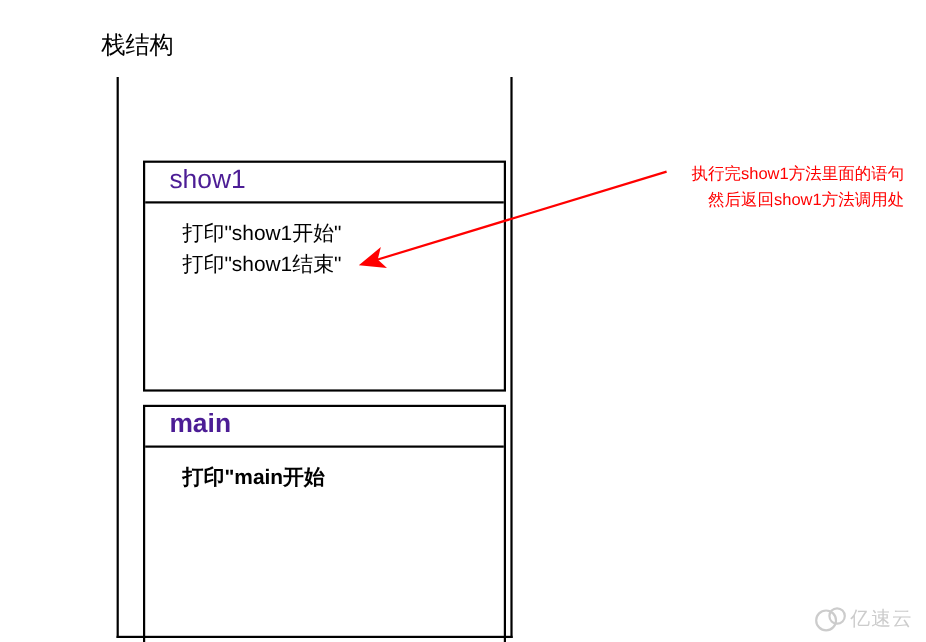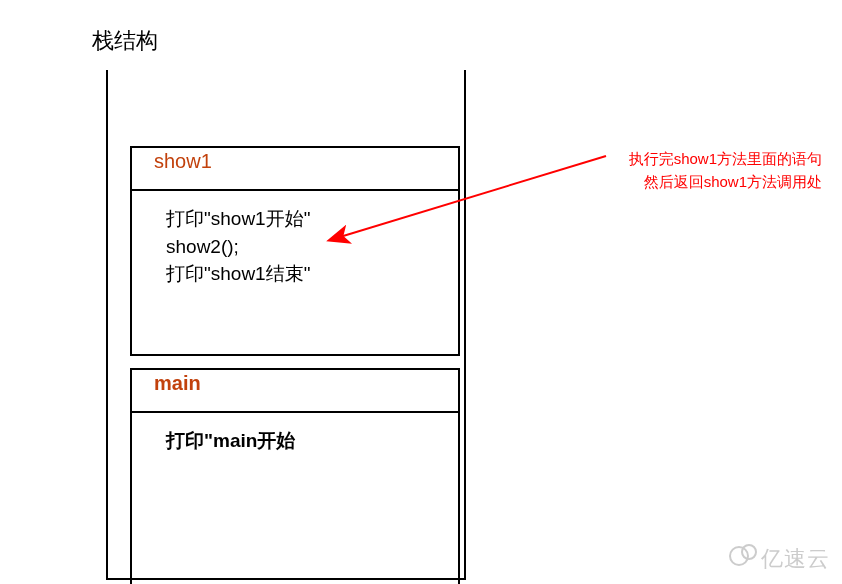--- a/index.html
+++ b/index.html
@@ -19,37 +19,37 @@
       border-right: 2px solid #000;
       border-bottom: 2px solid #000;
     }
     .frame {
       position: absolute; left: 130px;
       width: 330px; border: 2px solid #000;
     }
     .frame-show1 { top: 146px; height: 210px; }
     .frame-main  { top: 368px; height: 220px; font-weight: bold; }
     .frame-name {
-      font-size: 20px; color: #c2410c;
-      padding: 2px 0 16px 22px;
+      font-size: 24px; color: #4c1d95;
+      padding: 2px 0 5px 22px;
       border-bottom: 2px solid #000;
     }
     .frame-body { padding: 14px 0 0 34px; }
     .line { font-size: 19px; color: #000; line-height: 1.45; }
     .annotation {
       position: absolute; left: 612px; top: 148px;
       width: 210px; font-size: 15px; line-height: 1.5;
       color: #ff0000;
       text-align: right;
     }
     .arrow-svg { position: absolute; left: 0; top: 0; pointer-events: none; }
     .watermark {
       position: absolute; right: 12px; bottom: 10px;
-      font-size: 22px; color: #ccc; letter-spacing: 1px;
-      display: flex; align-items: flex-start; gap: 6px;
+      font-size: 18px; color: #ccc; letter-spacing: 1px;
+      display: flex; align-items: center; gap: 6px;
     }
     .watermark-icon {
       width: 26px; height: 20px; position: relative;
     }
     .watermark-icon::before,
     .watermark-icon::after {
       content: ""; position: absolute; border: 2px solid #ccc;
       border-radius: 50%;
     }
     .watermark-icon::before { width: 16px; height: 16px; left: 0; top: 2px; }
@@ -59,21 +59,20 @@
 <body>
 
 <div class="title">栈结构</div>
 
 <div class="stack-container"></div>
 
 <div class="frame frame-show1">
   <div class="frame-name">show1</div>
   <div class="frame-body">
     <div class="line">打印"show1开始"</div>
-    <div class="line">show2();</div>
     <div class="line">打印"show1结束"</div>
   </div>
 </div>
 
 <div class="frame frame-main">
   <div class="frame-name">main</div>
   <div class="frame-body">
     <div class="line">打印"main开始</div>
   </div>
 </div>

